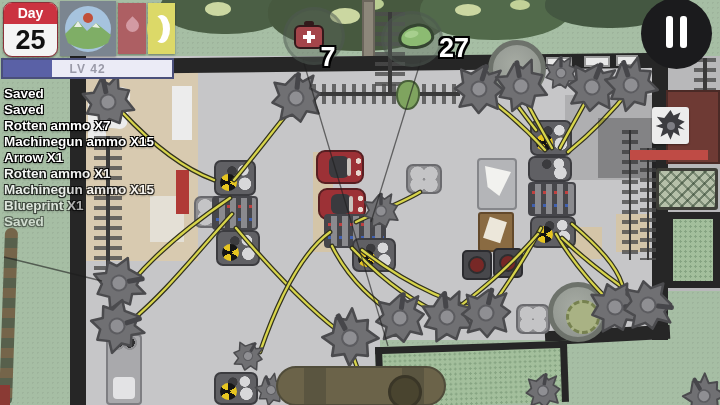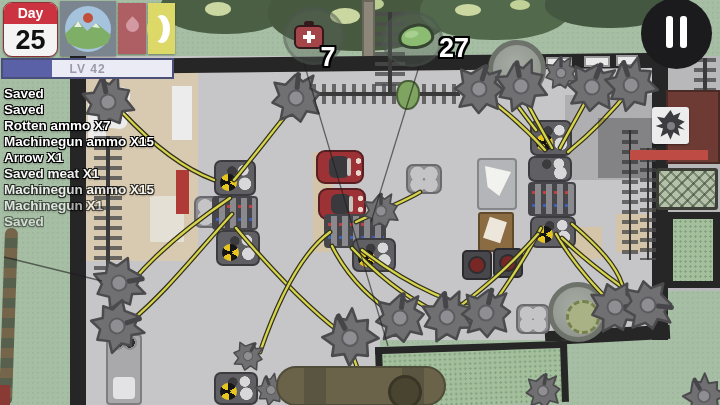--- a/index.html
+++ b/index.html
@@ -357,20 +357,20 @@
     <span class="lvfill" style="width: 29%;"></span>
     <span class="lvtext">LV 42</span>
   </div>
 
   <div class="log">
     <div class="log-line">Saved</div>
     <div class="log-line">Saved</div>
     <div class="log-line">Rotten ammo X7</div>
     <div class="log-line">Machinegun ammo X15</div>
     <div class="log-line">Arrow X1</div>
-    <div class="log-line">Saved meat X1</div>
+    <div class="log-line">Rotten ammo X1</div>
     <div class="log-line">Machinegun ammo X15</div>
-    <div class="log-line">Machinegun X1</div>
+    <div class="log-line">Blueprint X1</div>
     <div class="log-line">Saved</div>
   </div>
 
   <div class="pause"></div>
 </div>
 
 </body></html>

